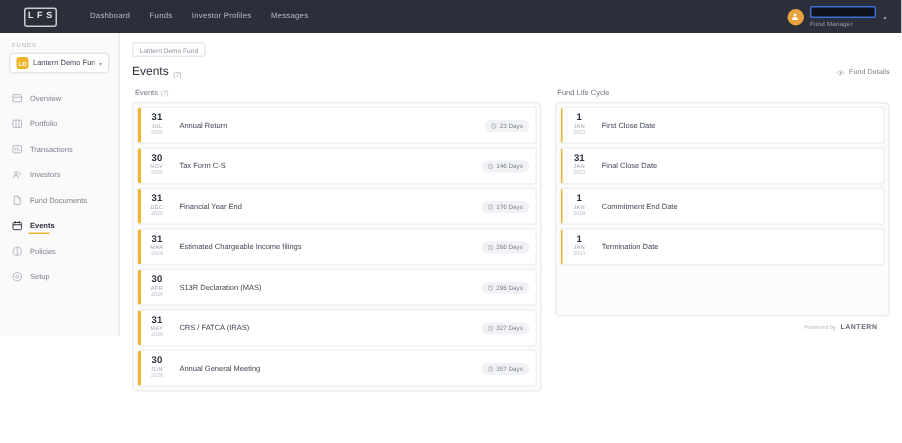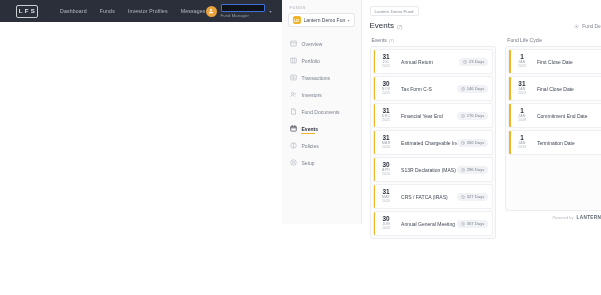--- a/index.html
+++ b/index.html
@@ -2,21 +2,21 @@
 <html><head>
 <meta charset="utf-8">
 <style>
   * { box-sizing: border-box; margin: 0; padding: 0; }
   html, body {
     width: 601px; height: 295px;
     font-family: "Liberation Sans", sans-serif;
     background: #ffffff;
     overflow: hidden;
   }
-  .app { width: 601px; height: 224px; display: flex; flex-direction: row; position: relative; }
+  .app { width: 601px; height: 224px; display: flex; flex-direction: column; position: relative; }
 
   
   .topnav {
     height: 22px; background: #2a2f3a; display: flex; align-items: center;
     padding: 0 6px; flex-shrink: 0;
   }
   .logo {
     width: 22px; height: 13px; border: 1px solid #c9ccd3; border-radius: 2px;
     display: flex; align-items: center; justify-content: center;
     color: #e8eaee; font-size: 6px; font-weight: bold; letter-spacing: .4px;

